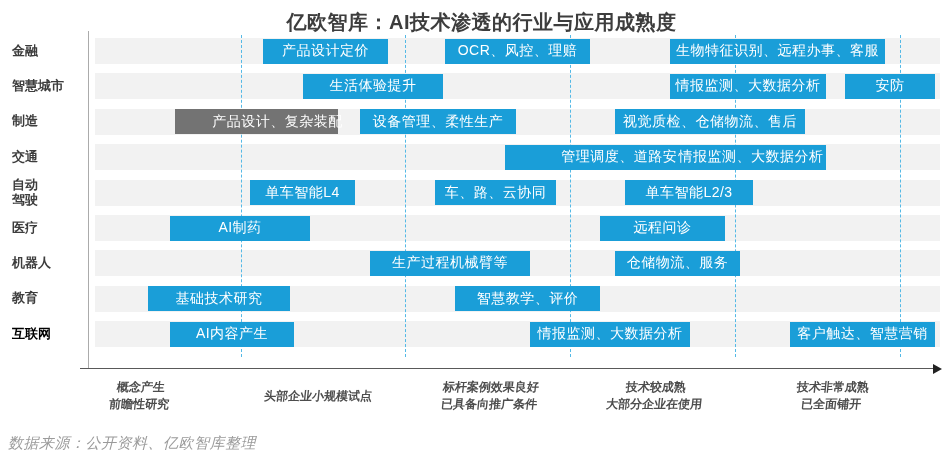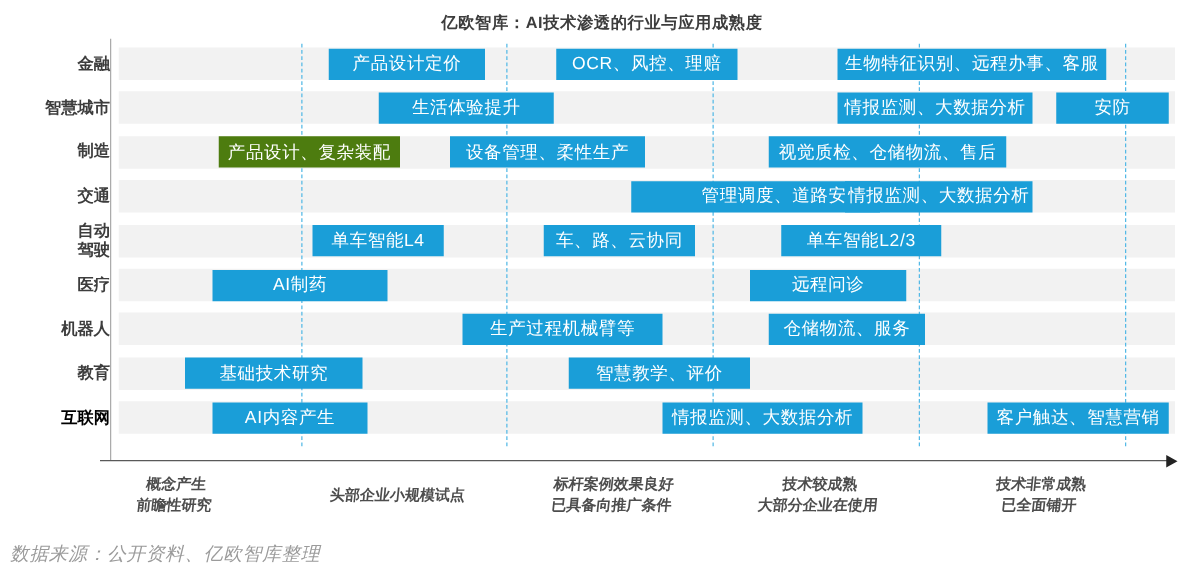--- a/index.html
+++ b/index.html
@@ -1,23 +1,23 @@
 <!DOCTYPE html>
 <html><head>
 <meta charset="utf-8">
 <style>
   html,body{margin:0;padding:0;background:#ffffff;}
   body{width:945px;height:450px;position:relative;overflow:hidden;
        font-family:"Liberation Sans","DejaVu Sans",sans-serif;}
   .page{position:absolute;inset:0;}
   .title{position:absolute;top:9px;left:30px;right:12px;text-align:center;
-         font-size:13px;font-weight:bold;color:#3d3d3d;letter-spacing:.5px;}
+         font-size:20px;font-weight:bold;color:#3d3d3d;letter-spacing:.5px;}
   #chart{position:absolute;inset:0;}
   .band{position:absolute;left:95px;width:845px;height:26px;background:#f2f2f2;}
-  .row-label{position:absolute;left:0;width:88px;text-align:right;
+  .row-label{position:absolute;left:12px;width:88px;text-align:left;
              font-size:13px;font-weight:bold;color:#3d3d3d;line-height:15px;}
   .dashline{position:absolute;top:35px;height:322px;width:0;
             border-left:1px dashed #54b9e6;}
   .box{position:absolute;height:25px;color:#fff;font-size:14px;
        display:flex;align-items:center;justify-content:center;
        white-space:nowrap;z-index:3;letter-spacing:.5px;}
   .yaxis{position:absolute;left:88px;top:31px;width:1px;height:337px;background:#ababab;}
   .xaxis{position:absolute;left:80px;top:368px;width:856px;height:0;
          border-top:1.5px solid #595959;}
   .arrowhead{position:absolute;left:933px;top:363.5px;width:0;height:0;
@@ -44,21 +44,21 @@
       <div class="box" style="left: 263px; width: 125px; top: 38.5px; background: rgb(26, 158, 216); color: rgb(255, 255, 255);">产品设计定价</div>
       <div class="box" style="left: 445px; width: 145px; top: 38.5px; background: rgb(26, 158, 216); color: rgb(255, 255, 255);">OCR、风控、理赔</div>
       <div class="box" style="left: 670px; width: 215px; top: 38.5px; background: rgb(26, 158, 216); color: rgb(255, 255, 255);">生物特征识别、远程办事、客服</div>
       <div class="band" style="top: 73.4px; background: rgb(242, 242, 242);"></div>
       <div class="row-label" style="top: 77.9px; color: rgb(61, 61, 61);">智慧城市</div>
       <div class="box" style="left: 303px; width: 140px; top: 73.9px; background: rgb(26, 158, 216); color: rgb(255, 255, 255);">生活体验提升</div>
       <div class="box" style="left: 670px; width: 156px; top: 73.9px; background: rgb(26, 158, 216); color: rgb(255, 255, 255);">情报监测、大数据分析</div>
       <div class="box" style="left: 845px; width: 90px; top: 73.9px; background: rgb(26, 158, 216); color: rgb(255, 255, 255);">安防</div>
       <div class="band" style="top: 108.8px; background: rgb(242, 242, 242);"></div>
       <div class="row-label" style="top: 113.3px; color: rgb(61, 61, 61);">制造</div>
-      <div class="box" style="left: 175px; width: 145px; top: 109.3px; background: #4d7c0f; color: rgb(255, 255, 255);">产品设计、复杂装配</div>
+      <div class="box" style="left: 175px; width: 121px; top: 109.3px; background: #737373; color: rgb(255, 255, 255); padding-left: 42px;">产品设计、复杂装配</div>
       <div class="box" style="left: 360px; width: 156px; top: 109.3px; background: rgb(26, 158, 216); color: rgb(255, 255, 255);">设备管理、柔性生产</div>
       <div class="box" style="left: 615px; width: 190px; top: 109.3px; background: rgb(26, 158, 216); color: rgb(255, 255, 255);">视觉质检、仓储物流、售后</div>
       <div class="band" style="top: 144.2px; background: rgb(242, 242, 242);"></div>
       <div class="row-label" style="top: 148.7px; color: rgb(61, 61, 61);">交通</div>
       <div class="box" style="left: 505px; width: 155px; top: 144.7px; background: rgb(26, 158, 216); color: rgb(255, 255, 255); padding-left: 44px;">管理调度、道路安全</div>
       <div class="box" style="left: 676px; width: 150px; top: 144.7px; background: rgb(26, 158, 216); color: rgb(255, 255, 255);">情报监测、大数据分析</div>
       <div class="band" style="top: 179.6px; background: rgb(242, 242, 242);"></div>
       <div class="row-label" style="top: 176.6px; color: rgb(61, 61, 61);">自动<br>驾驶</div>
       <div class="box" style="left: 250px; width: 105px; top: 180.1px; background: rgb(26, 158, 216); color: rgb(255, 255, 255);">单车智能L4</div>
       <div class="box" style="left: 435px; width: 121px; top: 180.1px; background: rgb(26, 158, 216); color: rgb(255, 255, 255);">车、路、云协同</div>

